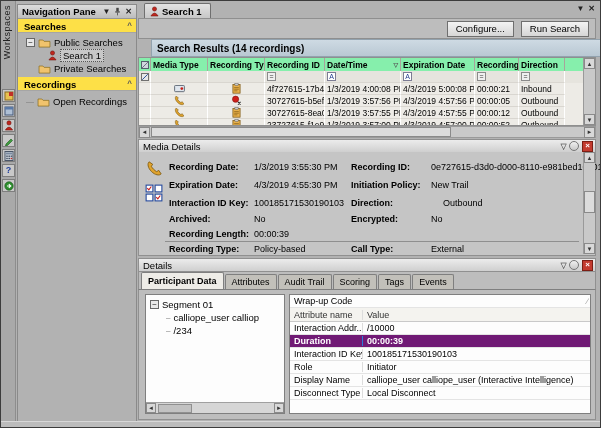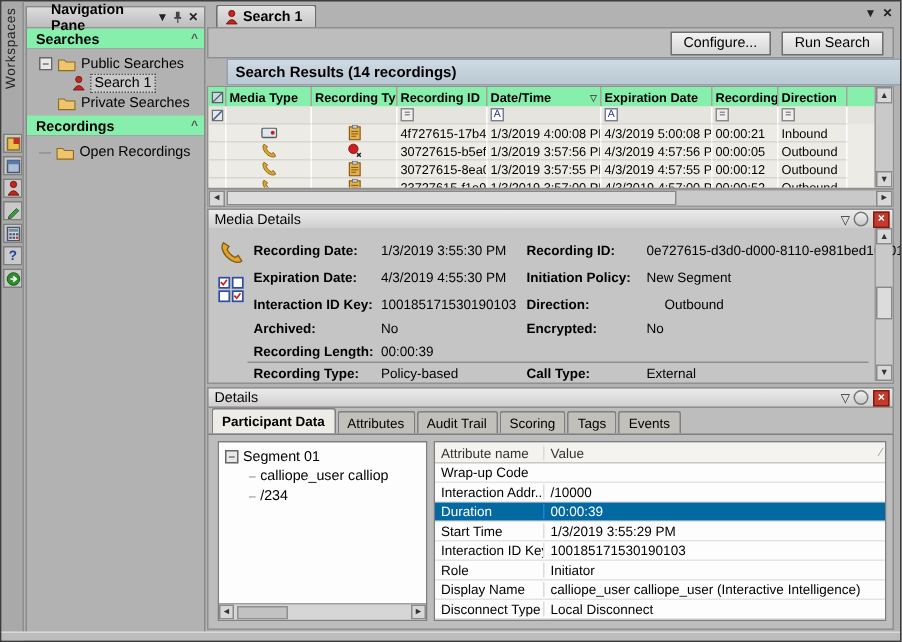--- a/index.html
+++ b/index.html
@@ -15,26 +15,26 @@
               transform:rotate(180deg); font-size:9px; color:#222; letter-spacing:0.5px; }
   .wsi { position:absolute; left:1px; width:13px; height:13px; background:#c9c9c9;
          border:1px solid #7e7e7e; display:flex; align-items:center; justify-content:center;
          font-size:8px; line-height:1; overflow:hidden; }
 
   
   .navpane { position:absolute; left:16px; top:3px; width:120px; height:421px;
              background:#b2b2b2; border:1px solid #8a8a8a; }
   .pane-hdr { height:14px; background:linear-gradient(#dcdcdc,#bdbdbd);
               border-bottom:1px solid #979797; display:flex; align-items:center;
-              padding:0 2px 0 16px; font-weight:bold; font-size:9.5px; }
+              padding:0 2px 0 4px; font-weight:bold; font-size:9.5px; }
   .pane-hdr .sp { flex:1; }
   .hdr-ctl { width:11px; height:11px; display:flex; align-items:center; justify-content:center;
              font-size:8px; color:#222; }
   .group-hdr { display:flex; padding:2px 4px 1px 6px; font-weight:bold;
-               font-size:9.5px; border-bottom:1px solid #a5a5a5; background:#86efac; height:14px;}
+               font-size:9.5px; border-bottom:1px solid #a5a5a5; background:#fde047; height:14px;}
   .group-hdr .sp { flex:1; }
   .chev { color:#555; font-size:8px; }
   .titem { display:flex; align-items:center; height:13px; gap:3px; white-space:nowrap; overflow:hidden; }
   .titem .lbl { font-size:9.5px; }
   .titem.selected .lbl { background:#c8c8c8; border:1px dotted #555; padding:0 2px; }
   .expander { width:9px; height:9px; border:1px solid #666; background:#e8e8e8;
               font-size:8px; line-height:7px; text-align:center; color:#222; flex:none; }
   .dash { color:#777; font-size:8px; }
 
   
@@ -112,21 +112,21 @@
   .tp-thumb { width:34px; height:9px; background:#c2c2c2; border:1px solid #909090;
               margin-left:2px; margin-right:auto; }
 
   .attr-panel { position:absolute; left:150px; top:4px; width:302px; height:120px;
                 background:#fdfdfd; border:1px solid #7f7f7f; overflow:hidden; }
   .arow { display:grid; grid-template-columns:72px 1fr; height:13px; align-items:center;
           border-bottom:1px solid #e4e4e4; font-size:9px; }
   .arow > div { padding:0 4px; white-space:nowrap; overflow:hidden; }
   .arow > div:last-child { border-left:1px solid #dcdcdc; }
   .arow.hdr2 { background:#f4f3ef; border-bottom:1px solid #c9c9c9; height:14px; color:#333; }
-  .arow.sel { background:#0369a1; color:#fff; }
+  .arow.sel { background:#701a75; color:#fff;font-weight:bold; }
   .arow.sel > div:last-child { border-left-color:#2a7cd8; }
   .a-edit { position:absolute; right:2px; top:2px; font-size:8px; color:#999; }
 
   .statusbar { position:absolute; left:0; top:420px; width:599px; height:6px;
                background:#bcbcbc; border-top:1px solid #d8d8d8; }
 
   svg { display:block; flex:none; }
 </style>
 </head>
 <body>
@@ -450,21 +450,21 @@
           <span class="md-lab">Recording Type:</span>
           <span>Policy-based</span>
         </div>
 
       <div class="md-row" style="left:212px;top:10px;width:240px;">
           <span class="md-lab" style="width:80px;">Recording ID:</span>
           <span>0e727615-d3d0-d000-8110-e981bed10001</span>
         </div>
       <div class="md-row" style="left:212px;top:28px;width:240px;">
           <span class="md-lab" style="width:80px;">Initiation Policy:</span>
-          <span>New Segment</span>
+          <span>New Trail</span>
         </div>
       <div class="md-row" style="left:212px;top:46px;width:240px;">
           <span class="md-lab" style="width:92px;">Direction:</span>
           <span>Outbound</span>
         </div>
       <div class="md-row" style="left:212px;top:62px;width:240px;">
           <span class="md-lab" style="width:80px;">Encrypted:</span>
           <span>No</span>
         </div>
       <div class="md-row" style="left:212px;top:92px;width:240px;">
@@ -514,41 +514,37 @@
         </div>
         <div class="tp-scroll">
           <div class="sbtn" style="width:10px;height:10px;">◄</div>
           <div class="tp-thumb"></div>
           <div class="sbtn" style="width:10px;height:10px;">►</div>
         </div>
       </div>
 
       <div class="attr-panel">
         <span class="a-edit">∕</span>
+        <div class="arow">
+            <div>Wrap-up Code</div>
+            <div></div>
+          </div>
         <div class="arow hdr2">
           <div>Attribute name</div>
           <div>Value</div>
         </div>
         <div class="arow">
-            <div>Wrap-up Code</div>
-            <div></div>
-          </div>
-        <div class="arow">
             <div>Interaction  Addr...</div>
             <div>/10000</div>
           </div>
         <div class="arow sel">
             <div>Duration</div>
             <div>00:00:39</div>
           </div>
         <div class="arow">
-            <div>Start Time</div>
-            <div>1/3/2019 3:55:29 PM</div>
-          </div>
-        <div class="arow">
             <div>Interaction ID Key</div>
             <div>100185171530190103</div>
           </div>
         <div class="arow">
             <div>Role</div>
             <div>Initiator</div>
           </div>
         <div class="arow">
             <div>Display Name</div>
             <div>calliope_user calliope_user (Interactive Intelligence)</div>

